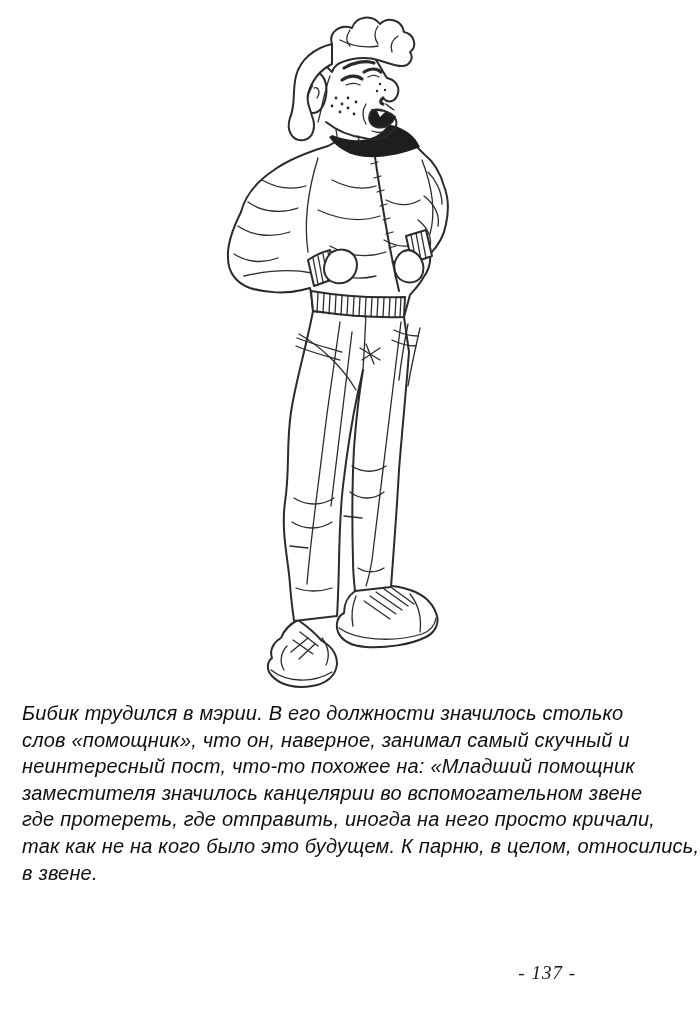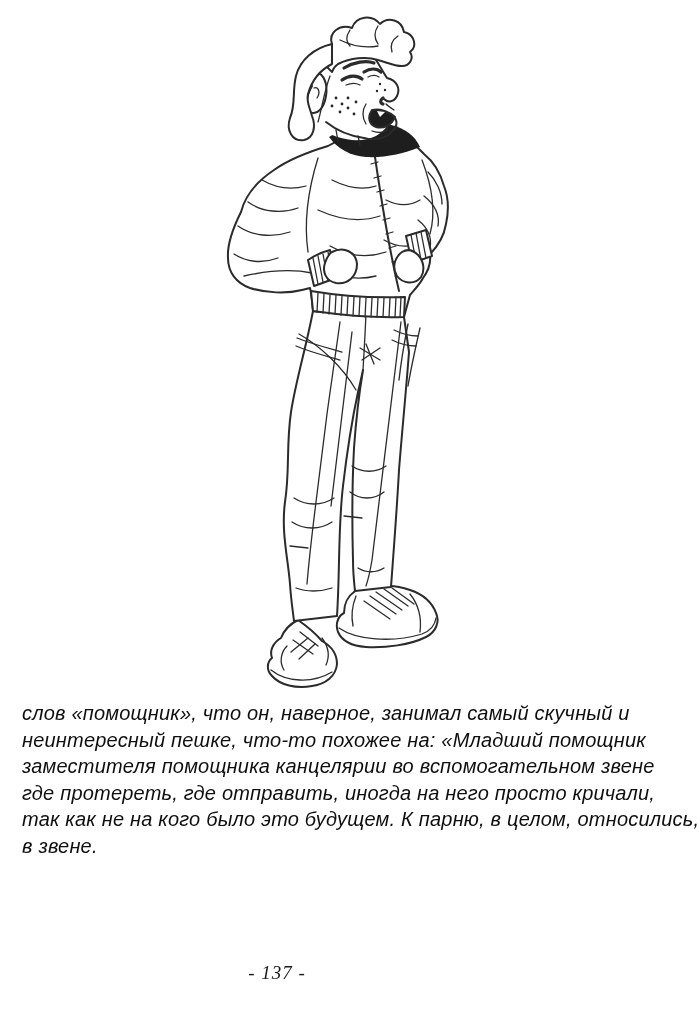--- a/index.html
+++ b/index.html
@@ -21,23 +21,23 @@
   .illustration svg .thin{stroke-width:1.3;}
   .illustration svg circle{fill:#262626;stroke:none;}
   .text-block{
     position:absolute;left:22px;top:700px;width:672px;
     font-style:italic;font-weight:normal;
     font-size:20px;line-height:26.6px;color:#0f0f0f;
     letter-spacing:0.2px;
   }
   .text-line{white-space:nowrap;}
   .page-number{
-    position:absolute;left:0;top:962px;width:554px;text-align:center;
+    position:absolute;left:0;top:962px;width:554px;text-align:right;
     font-family:"Liberation Serif",serif;font-style:italic;
-    font-size:19px;color:#1a1a1a;letter-spacing:1px;
+    font-size:19px;color:#1a1a1a;letter-spacing:1px;padding-left:22px;
   }
 </style>
 </head>
 <body>
 
 <div class="illustration" role="img" aria-label="Line drawing of a freckled young man with wavy hair standing with hands on hips, wearing a puffy zip-up jacket with ribbed waistband, jeans and sneakers">
   <svg width="700" height="1027" viewBox="0 0 700 1027" xmlns="http://www.w3.org/2000/svg">
 
     <g>
 
@@ -240,21 +240,22 @@
       <path class="thin" d="M 330,76 C 324,92 322,108 318,122"></path>
       <path class="thin" d="M 350,30 C 346,36 346,42 350,46"></path>
       <path class="thin" d="M 378,26 C 374,32 374,38 378,44"></path>
       <path class="thin" d="M 398,36 C 392,40 390,46 392,52"></path>
       <path class="thin" d="M 340,40 C 352,46 366,48 378,46"></path>
     </g>
   </svg>
 </div>
 
 <div class="text-block">
+  <div class="text-line">Бибик трудился в мэрии. В его должности значилось столько</div>
   <div class="text-line">слов «помощник», что он, наверное, занимал самый скучный и</div>
-  <div class="text-line">неинтересный пешке, что-то похожее на: «Младший помощник</div>
-  <div class="text-line">заместителя помощника канцелярии во вспомогательном звене</div>
+  <div class="text-line">неинтересный пост, что-то похожее на: «Младший помощник</div>
+  <div class="text-line">заместителя значилось канцелярии во вспомогательном звене</div>
   <div class="text-line">где протереть, где отправить, иногда на него просто кричали,</div>
   <div class="text-line">так как не на кого было это будущем. К парню, в целом, относились,</div>
   <div class="text-line">в звене.</div>
 </div>
 
 <div class="page-number">- 137 -</div>
 
 </body></html>

